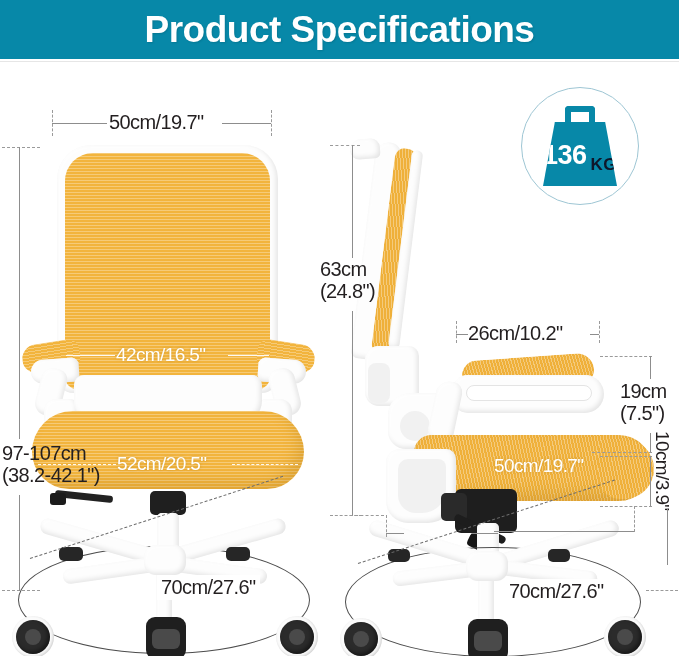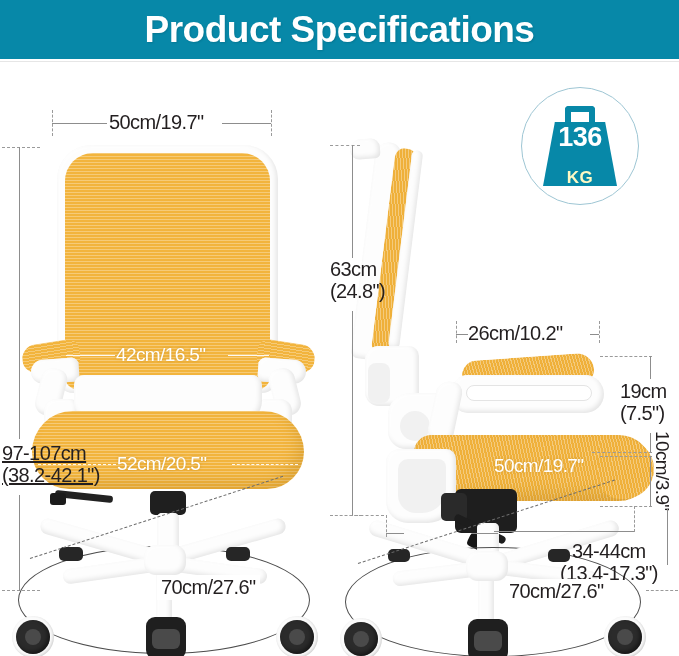--- a/index.html
+++ b/index.html
@@ -70,34 +70,34 @@
     border-bottom: none;
     border-radius: 4px 4px 0 0;
   }
   .weight-body {
     position: absolute;
     left: 0px; top: 16px;
     width: 74px; height: 64px;
     background: #0788A8;
     clip-path: polygon(16% 0%, 84% 0%, 100% 100%, 0% 100%);
     display: flex;
-    flex-direction: column;
+    flex-direction: row;
     align-items: center;
-    justify-content: flex-end;
+    justify-content: space-between;
     padding-top: 2px;
   }
   .weight-num {
     color: #ffffff;
     font-size: 27px;
     font-weight: bold;
     line-height: 0.92;
     letter-spacing: -0.5px;
   }
   .weight-unit {
-    color: #fef9c3;
+    color: #0f172a;
     font-size: 17px;
     font-weight: bold;
     line-height: 1;
     letter-spacing: 0.5px;
     margin-top: 19px;
   }
 
   
   .dim {
     position: absolute;
@@ -410,35 +410,35 @@
   <div class="dim-white" style="left:116px; top:281px;">42cm/16.5"</div>
 
   <div class="dash-h-white" style="left:38px; top:401px; width:78px;"></div>
   <div class="dash-h-white" style="left:232px; top:401px; width:66px;"></div>
   <div class="dim-white" style="left:117px; top:390px;">52cm/20.5"</div>
 
   <div class="dash-h" style="left:2px; top:84px; width:38px;"></div>
   <div class="dash-h" style="left:2px; top:527px; width:38px;"></div>
   <div class="solid-v" style="left:19px; top:84px; height:292px;"></div>
   <div class="solid-v" style="left:19px; top:432px; height:96px;"></div>
-  <div class="dim two-line" style="left:2px; top:380px; text-align:left;text-decoration:underline;">
+  <div class="dim two-line" style="left:2px; top:380px; text-align:left;">
     <div>97-107cm</div>
     <div>(38.2-42.1")</div>
   </div>
 
   <div style="position:absolute; left:30px; top:495px; width:266px; height:0;
               border-top:1.3px dashed #6d6d6d;
               transform:rotate(-18deg); transform-origin:left center;"></div>
   <div class="dim" style="left:157px; top:512px; background:#ffffff; padding:1px 4px;">70cm/27.6"</div>
 
   <div class="dash-h" style="left:330px; top:82px; width:30px;"></div>
   <div class="dash-h" style="left:330px; top:452px; width:32px;"></div>
   <div class="solid-v" style="left:352px; top:82px; height:113px;"></div>
   <div class="solid-v" style="left:352px; top:248px; height:204px;"></div>
-  <div class="dim two-line" style="left:330px; top:196px; text-align:left;">
+  <div class="dim two-line" style="left:320px; top:196px; text-align:left;">
     <div>63cm</div>
     <div>(24.8")</div>
   </div>
 
   <div class="dash-v" style="left:456px; top:258px; height:22px;"></div>
   <div class="dash-v" style="left:599px; top:258px; height:22px;"></div>
   <div class="solid-h" style="left:456px; top:271px; width:12px;"></div>
   <div class="solid-h" style="left:590px; top:271px; width:9px;"></div>
   <div class="dim" style="left:468px; top:259px;">26cm/10.2"</div>
 
@@ -461,23 +461,19 @@
   <div class="dash-v" style="left:386px; top:452px; height:22px;"></div>
   <div class="dash-h" style="left:350px; top:452px; width:34px;"></div>
   <div class="solid-h" style="left:386px; top:470px; width:18px;"></div>
   <div class="solid-h" style="left:472px; top:470px; width:26px;"></div>
 
   <div class="solid-h" style="left:494px; top:468px; width:140px;"></div>
   <div class="dash-v" style="left:634px; top:443px; height:26px;"></div>
   <div class="solid-v" style="left:667px; top:446px; height:56px;"></div>
   <div class="dash-h" style="left:646px; top:527px; width:32px;"></div>
   <div class="solid-v" style="left:667px; top:560px; height:-0px;"></div>
-  <div class="dim two-line" style="left:560px; top:478px; text-align:center;">
-    <div>34-44cm</div>
-    <div>(13.4-17.3")</div>
-  </div>
 
   <div style="position:absolute; left:358px; top:500px; width:270px; height:0;
               border-top:1.3px dashed #6d6d6d;
               transform:rotate(-18deg); transform-origin:left center;"></div>
   <div class="dim" style="left:505px; top:516px; background:#ffffff; padding:1px 4px;">70cm/27.6"</div>
 
 </div>
 
 </body></html>

